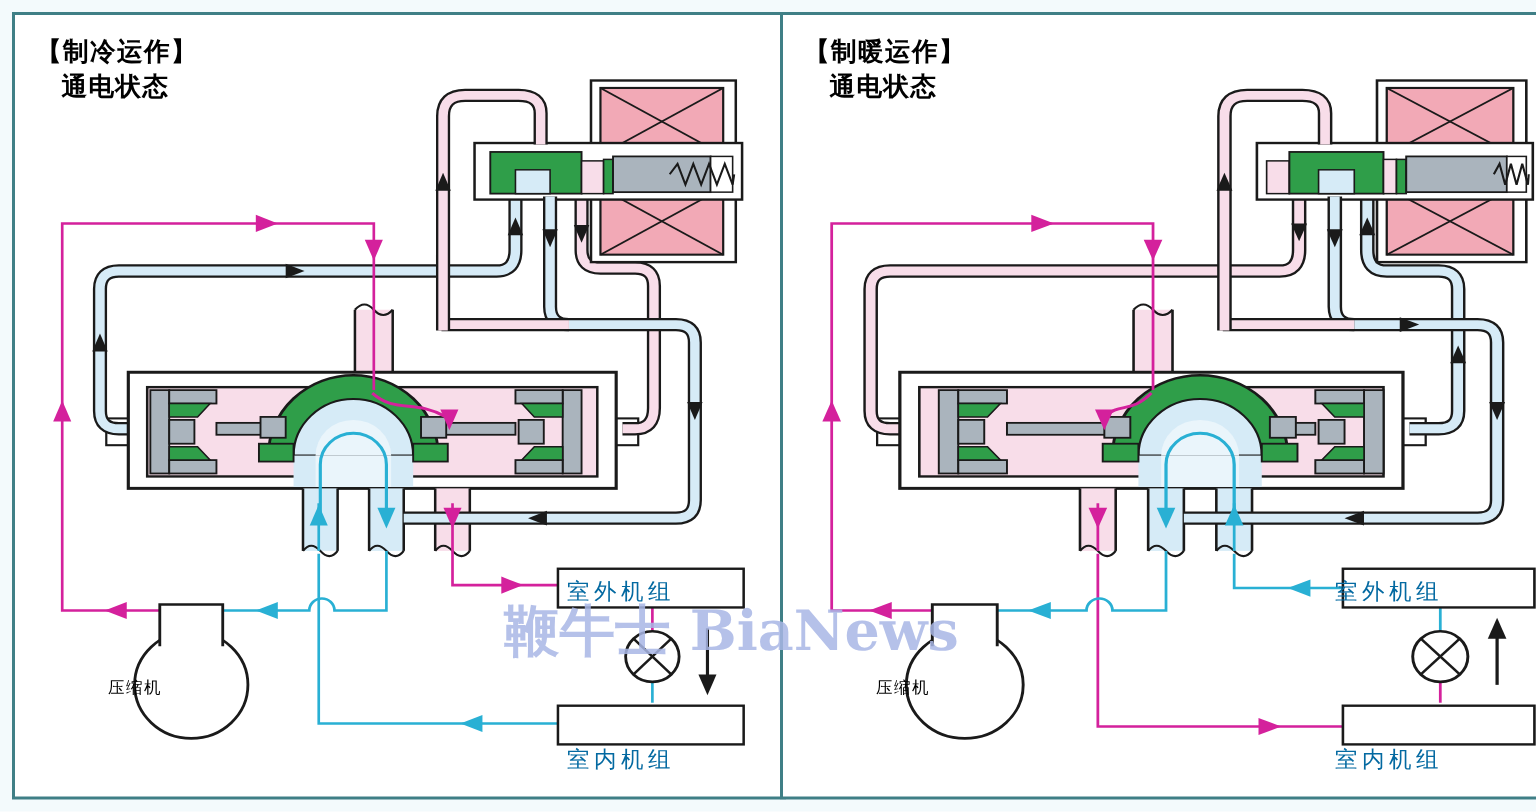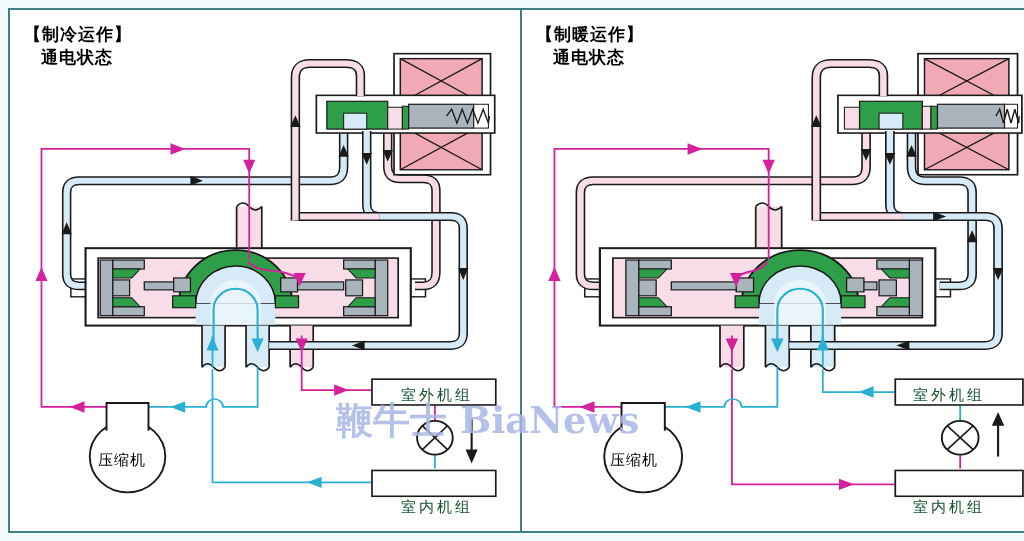--- a/index.html
+++ b/index.html
@@ -14,28 +14,28 @@
   }
   #panel-cooling{left:8px;width:516px;}
   #panel-heating{left:520px;width:532px;}
   .panel svg{position:absolute;left:0;top:0;width:100%;height:100%;}
   .ptitle{
     position:absolute;left:14px;top:14px;color:#000;
     font-size:17px;font-weight:600;line-height:1.35;letter-spacing:1px;
   }
   .ptitle .l2{margin-left:17px;font-weight:600;}
   .unit-label{
-    position:absolute;width:118px;height:26px;line-height:26px;text-align:right;
-    font-size:15px;color:#14532d;letter-spacing:3px;font-weight:500;
+    position:absolute;width:118px;height:26px;line-height:26px;text-align:center;
+    font-size:15px;color:#0369a1;letter-spacing:3px;font-weight:500;
   }
   .outdoor{left:345px;top:372px;}
   .indoor{left:345px;top:484px;}
   .comp-label{
-    position:absolute;left:62px;top:441px;width:100px;text-align:center;
-    font-size:15px;color:#000;letter-spacing:1px;
+    position:absolute;left:62px;top:441px;width:100px;text-align:left;
+    font-size:11px;color:#000;letter-spacing:1px;
   }
   #watermark{
     position:absolute;left:336px;top:396px;width:400px;
     font-family:"DejaVu Serif", serif;
     font-size:37px;font-weight:bold;color:#a9b7e6;opacity:0.85;
     white-space:nowrap;pointer-events:none;
   }
 </style>
 </head>
 <body style="background: rgb(243, 250, 252);">

